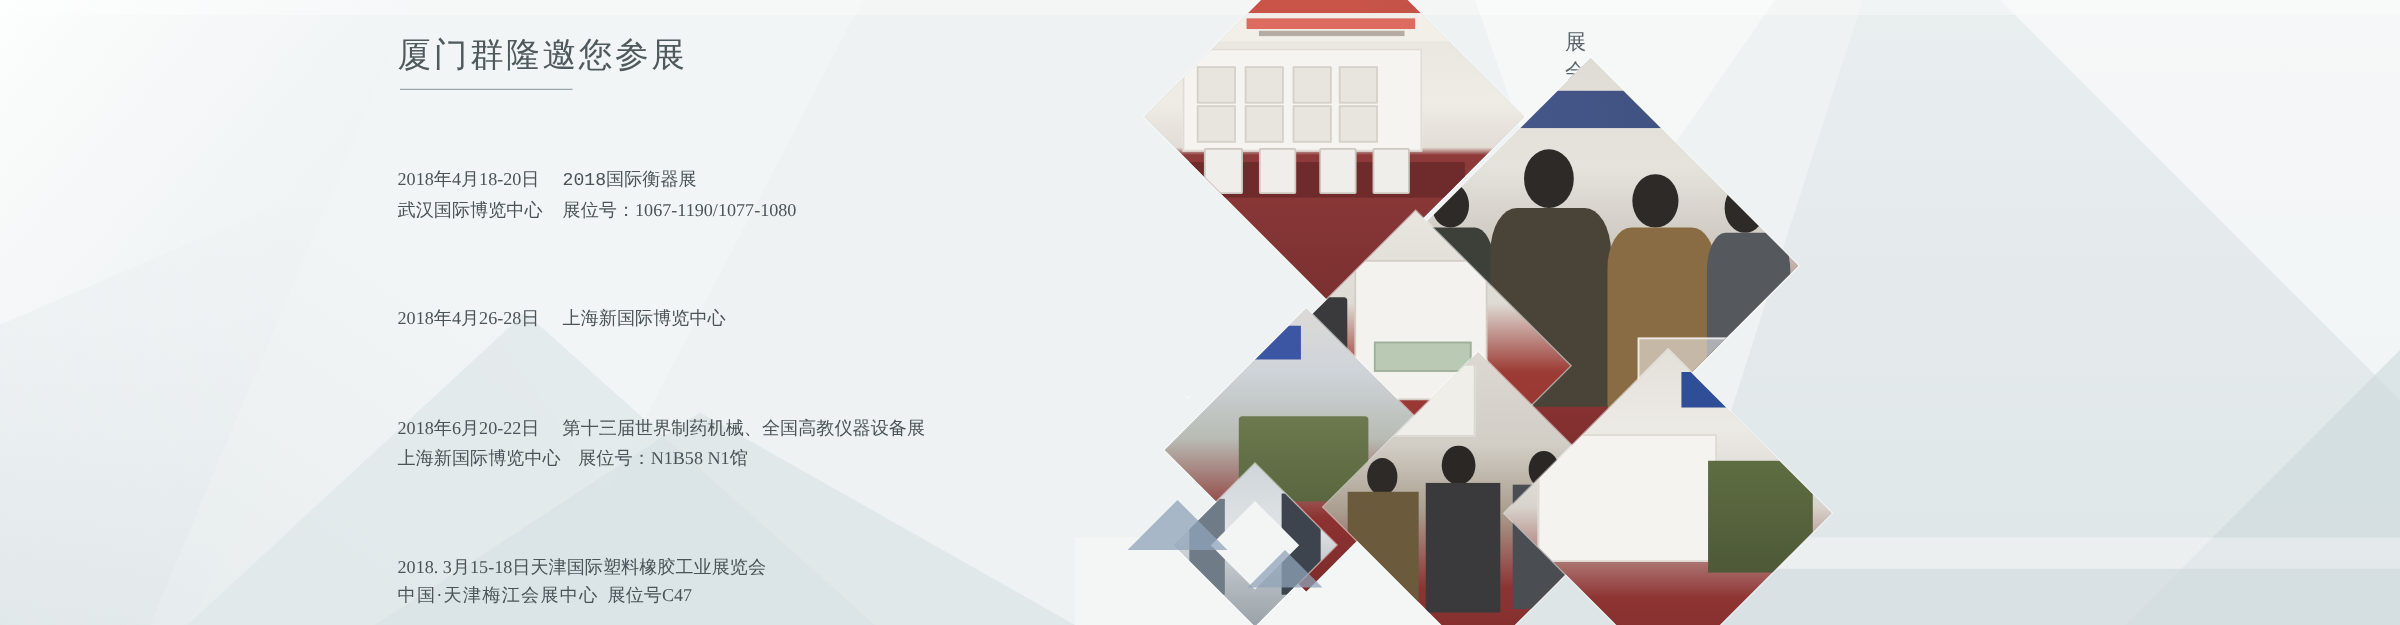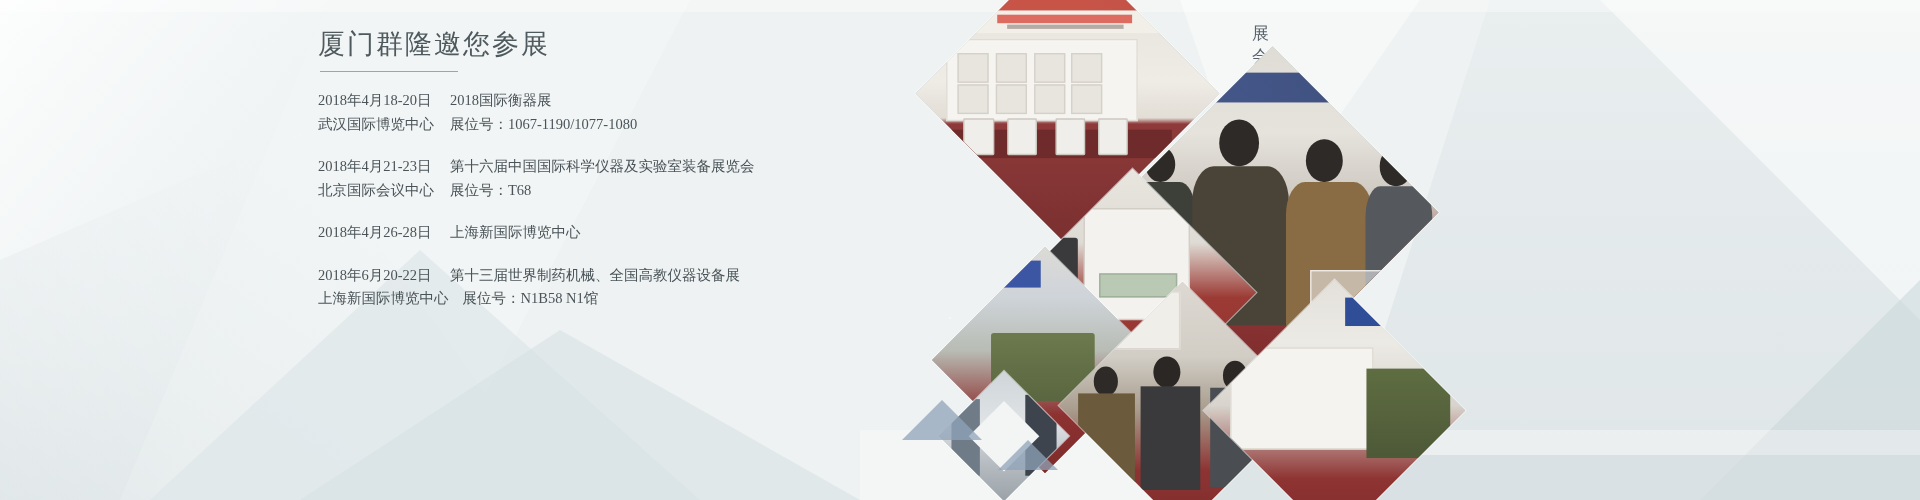--- a/index.html
+++ b/index.html
@@ -69,24 +69,26 @@
   }
   .event:last-child { margin-bottom: 0; }
 
   .event-row {
     display: block;
   }
 
   .ev-date {
     display: inline-block;
     min-width: 118px;
+    margin-top: 44px;
   }
   .ev-name {
     display: inline-block;
     padding-left: 14px;
+    font-family: Liberation Mono, monospace;
   }
   .ev-venue {
     display: inline-block;
     min-width: 118px;
   }
   .ev-booth {
     display: inline-block;
     padding-left: 14px;
   }
 
@@ -320,45 +322,45 @@
 
       <div class="event">
         <div class="event-row">
           <span class="ev-date">2018年4月18-20日</span><span class="ev-name">2018国际衡器展</span>
         </div>
         <div class="event-row">
           <span class="ev-venue">武汉国际博览中心</span><span class="ev-booth">展位号：1067-1190/1077-1080</span>
         </div>
       </div>
 
+
       <div class="event">
         <div class="event-row">
-          <span class="ev-date">2018年4月21-23日</span><span class="ev-name">第十六届中国国际科学仪器及实验室装备展览会</span>
-        </div>
-        <div class="event-row">
-          <span class="ev-venue">北京国际会议中心</span><span class="ev-booth">展位号：T68</span>
+          <span class="ev-date">2018年4月26-28日</span><span class="ev-name">上海新国际博览中心</span>
         </div>
       </div>
 
       <div class="event">
         <div class="event-row">
-          <span class="ev-date">2018年4月26-28日</span><span class="ev-name">上海新国际博览中心</span>
-        </div>
-      </div>
-
-      <div class="event">
-        <div class="event-row">
           <span class="ev-date">2018年6月20-22日</span><span class="ev-name">第十三届世界制药机械、全国高教仪器设备展</span>
         </div>
         <div class="event-row">
           <span class="ev-venue">上海新国际博览中心</span><span class="ev-booth">展位号：N1B58  N1馆</span>
         </div>
       </div>
 
 
+      <div class="event compact">
+        <div class="event-row">
+          <span class="ev-date">2018. 3月15-18日天津国际塑料橡胶工业展览会</span><span class="ev-name"></span>
+        </div>
+        <div class="event-row">
+          <span class="ev-venue">中国·天津梅江会展中心</span><span class="ev-booth">展位号C47</span>
+        </div>
+      </div>
 
     </div>
   </div>
 
   <div class="vertical-label">
     <span>展</span>
     <span>会</span>
     <span>现</span>
     <span>场</span>
   </div>

